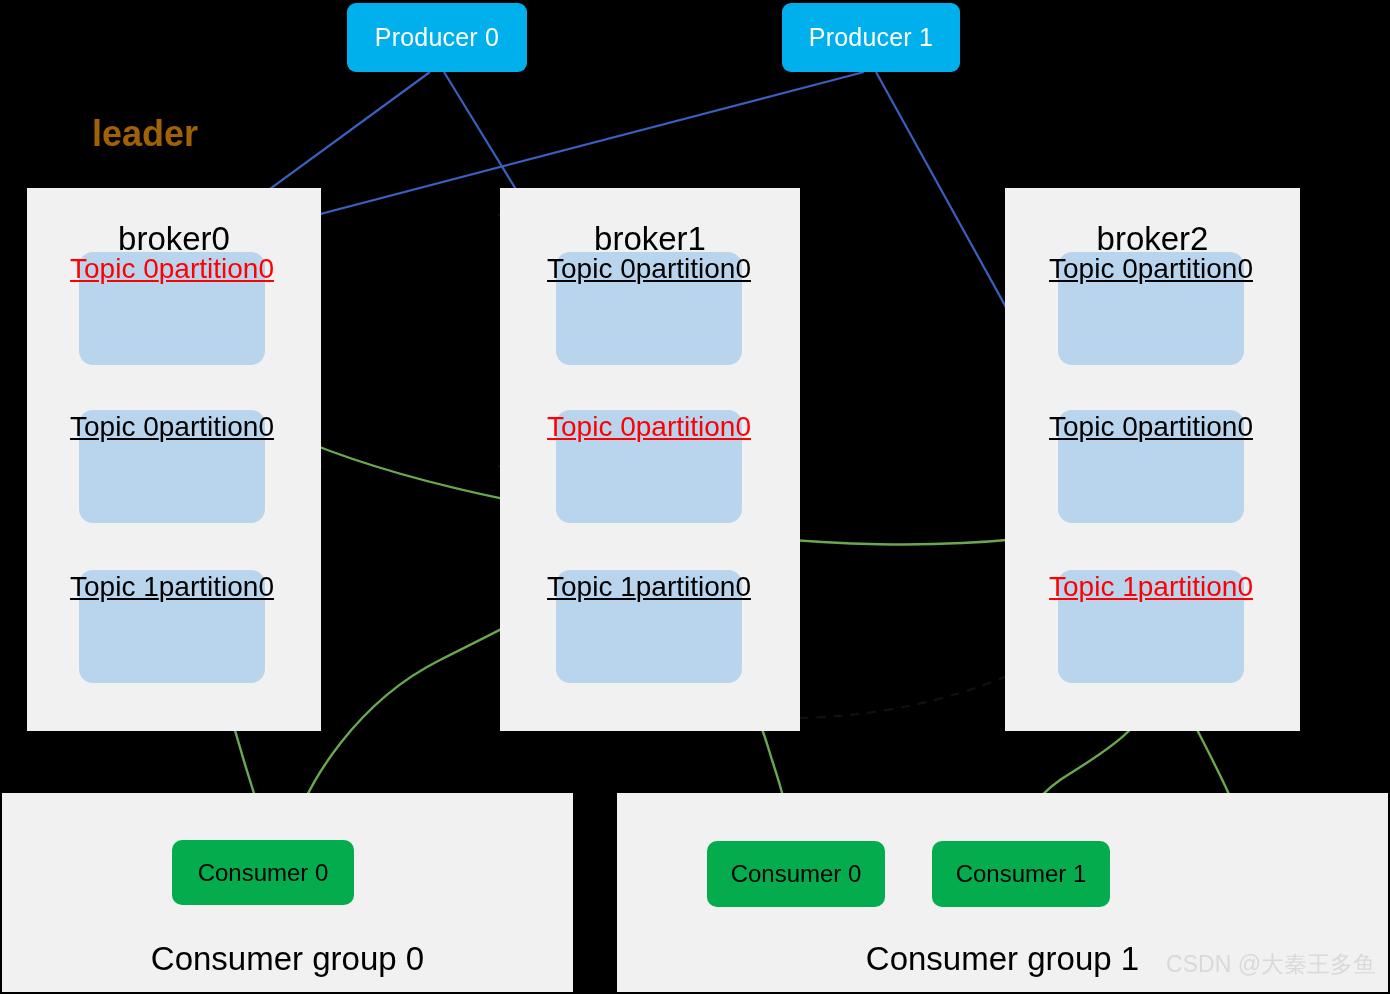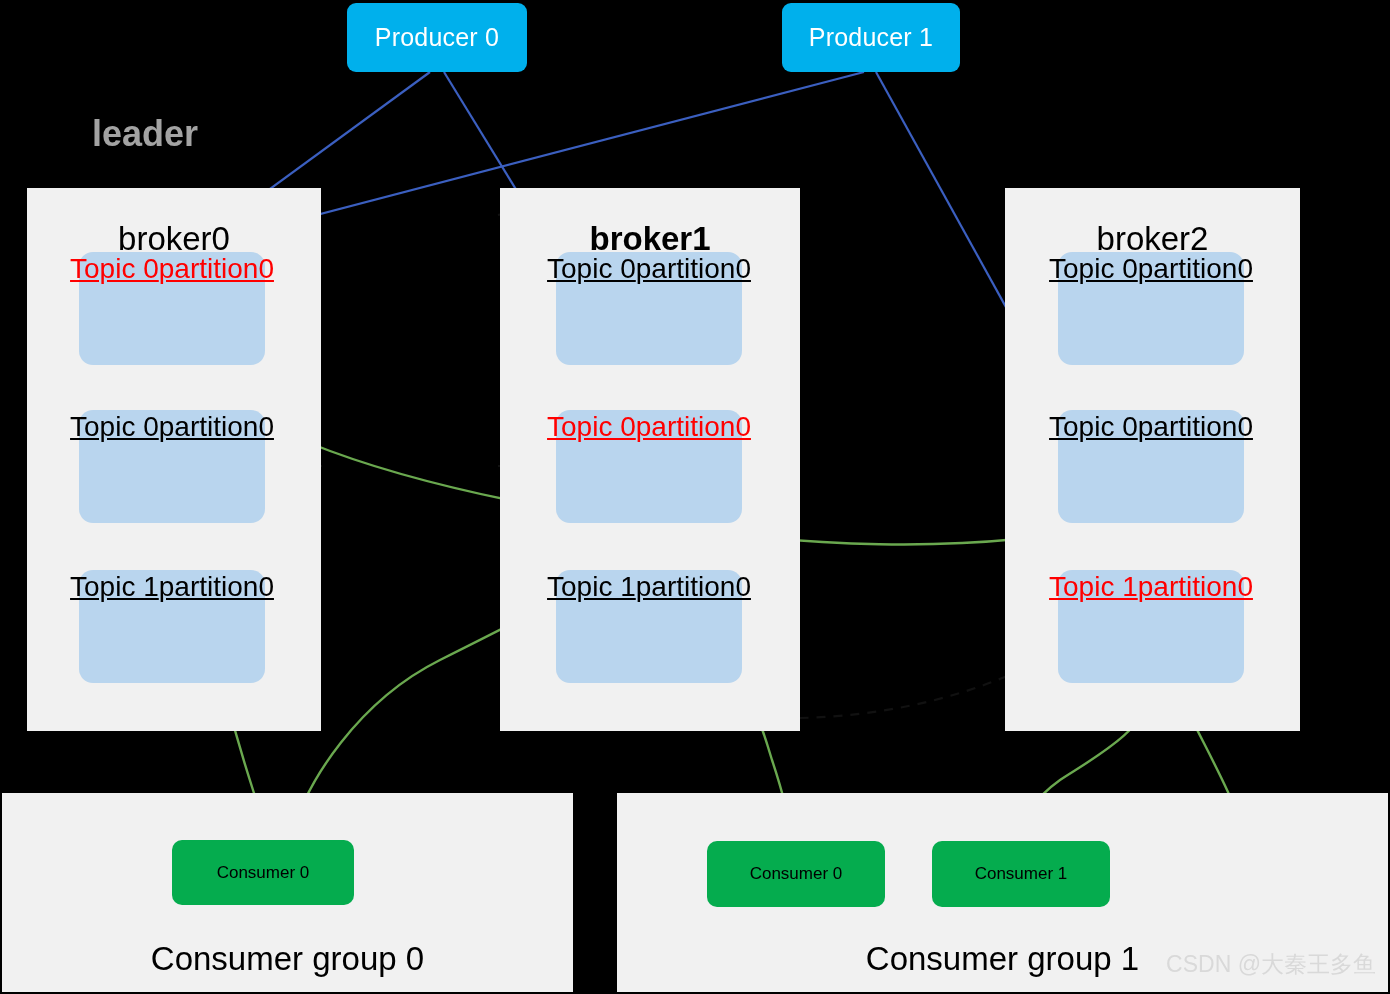--- a/index.html
+++ b/index.html
@@ -23,35 +23,35 @@
   .partition{
     position:absolute;background:#b9d5ee;border-radius:14px;
     display:flex;flex-direction:row;align-items:flex-start;justify-content:center;
     line-height:1.22;font-size:28px;color:#000;z-index:4;text-decoration:underline;
   }
   .partition.leader{color:#ff0000;}
   .partition .ln1{white-space:pre;}
   .partition .ln2{white-space:pre;}
 
   .leader-label{
-    position:absolute;color:#a3a3a3;font-weight:bold;font-size:36px;
+    position:absolute;color:#a16207;font-weight:bold;font-size:36px;
     left:92px;top:113px;z-index:6;
   }
 
   .cgroup{
     position:absolute;background:#f1f1f1;z-index:2;
   }
   .cgroup-title{
     position:absolute;left:0;right:0;bottom:14px;text-align:center;
     font-size:33px;color:#000;z-index:4;
   }
   .consumer{
     position:absolute;background:#05ac4e;border-radius:10px;
     display:flex;align-items:center;justify-content:center;
-    color:#000;font-size:17px;z-index:4;
+    color:#000;font-size:24px;z-index:4;
   }
 
   .watermark{
     position:absolute;right:14px;bottom:14px;color:#d8d8d8;
     font-size:23px;z-index:7;white-space:nowrap;opacity:.95;
   }
 </style>
 </head>
 <body>
 
@@ -134,21 +134,21 @@
   <div class="partition" style="left:79px;top:410px;width:186px;height:113px;">
     <span class="ln1">Topic 0</span>
     <span class="ln2">partition0</span>
   </div>
   <div class="partition" style="left:79px;top:570px;width:186px;height:113px;">
     <span class="ln1">Topic 1</span>
     <span class="ln2">partition0</span>
   </div>
 
   <div class="broker" style="left:500px;top:188px;width:300px;height:543px;"></div>
-  <div class="broker-title" style="left:500px;width:300px;top:200px;font-weight:bold;">broker1</div>
+  <div class="broker-title" style="left:500px;width:300px;top:200px;">broker1</div>
   <div class="partition" style="left:556px;top:252px;width:186px;height:113px;">
     <span class="ln1">Topic 0</span>
     <span class="ln2">partition0</span>
   </div>
   <div class="partition leader" style="left:556px;top:410px;width:186px;height:113px;">
     <span class="ln1">Topic 0</span>
     <span class="ln2">partition0</span>
   </div>
   <div class="partition" style="left:556px;top:570px;width:186px;height:113px;">
     <span class="ln1">Topic 1</span>

